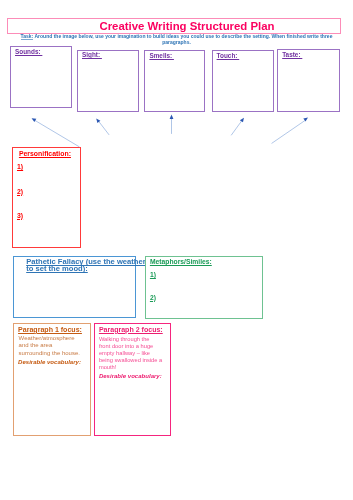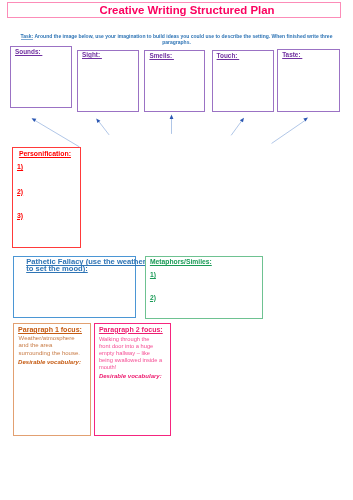--- a/index.html
+++ b/index.html
@@ -1,19 +1,19 @@
 <!DOCTYPE html>
 <html><head>
 <meta charset="utf-8">
 <style>
   html,body{margin:0;padding:0;}
   body{width:353px;height:500px;background:#fff;font-family:"Liberation Sans",sans-serif;position:relative;overflow:hidden;-webkit-font-smoothing:antialiased;}
   .page{position:absolute;left:0;top:0;width:353px;height:500px;}
 
-  .title-box{position:absolute;left:6.95px;top:2px;width:334.1px;height:16.4px;border:1.6px solid #FC8CB8;box-sizing:border-box;display:flex;align-items:center;justify-content:center;padding-left:26px;}
+  .title-box{position:absolute;left:6.95px;top:18px;width:334.1px;height:16.4px;border:1.6px solid #FC8CB8;box-sizing:border-box;display:flex;align-items:center;justify-content:center;padding-left:26px;}
   .title-text{color:#FB0260;font-weight:bold;font-size:11.4px;}
 
   .task{position:absolute;left:18px;top:34.4px;width:317px;font-size:5px;color:#2E74B5;font-weight:bold;text-align:center;line-height:5.6px;}
   .task u{text-decoration:none;border-bottom:0.5px solid rgba(46,116,181,0.62);line-height:4.6px;display:inline-block;}
 
   .sbox{position:absolute;border:1.1px solid #9B72C4;box-sizing:border-box;}
   .lbl{position:absolute;font-size:5.2px;font-weight:bold;text-decoration:underline;text-decoration-thickness:0.42px;text-underline-offset:1.1px;white-space:nowrap;}
   .sbox .lbl{left:4px;top:0.9px;color:#7030A0;font-size:6.4px;}
 
   .pbox{position:absolute;border:1.3px solid #FF3A3A;box-sizing:border-box;}

